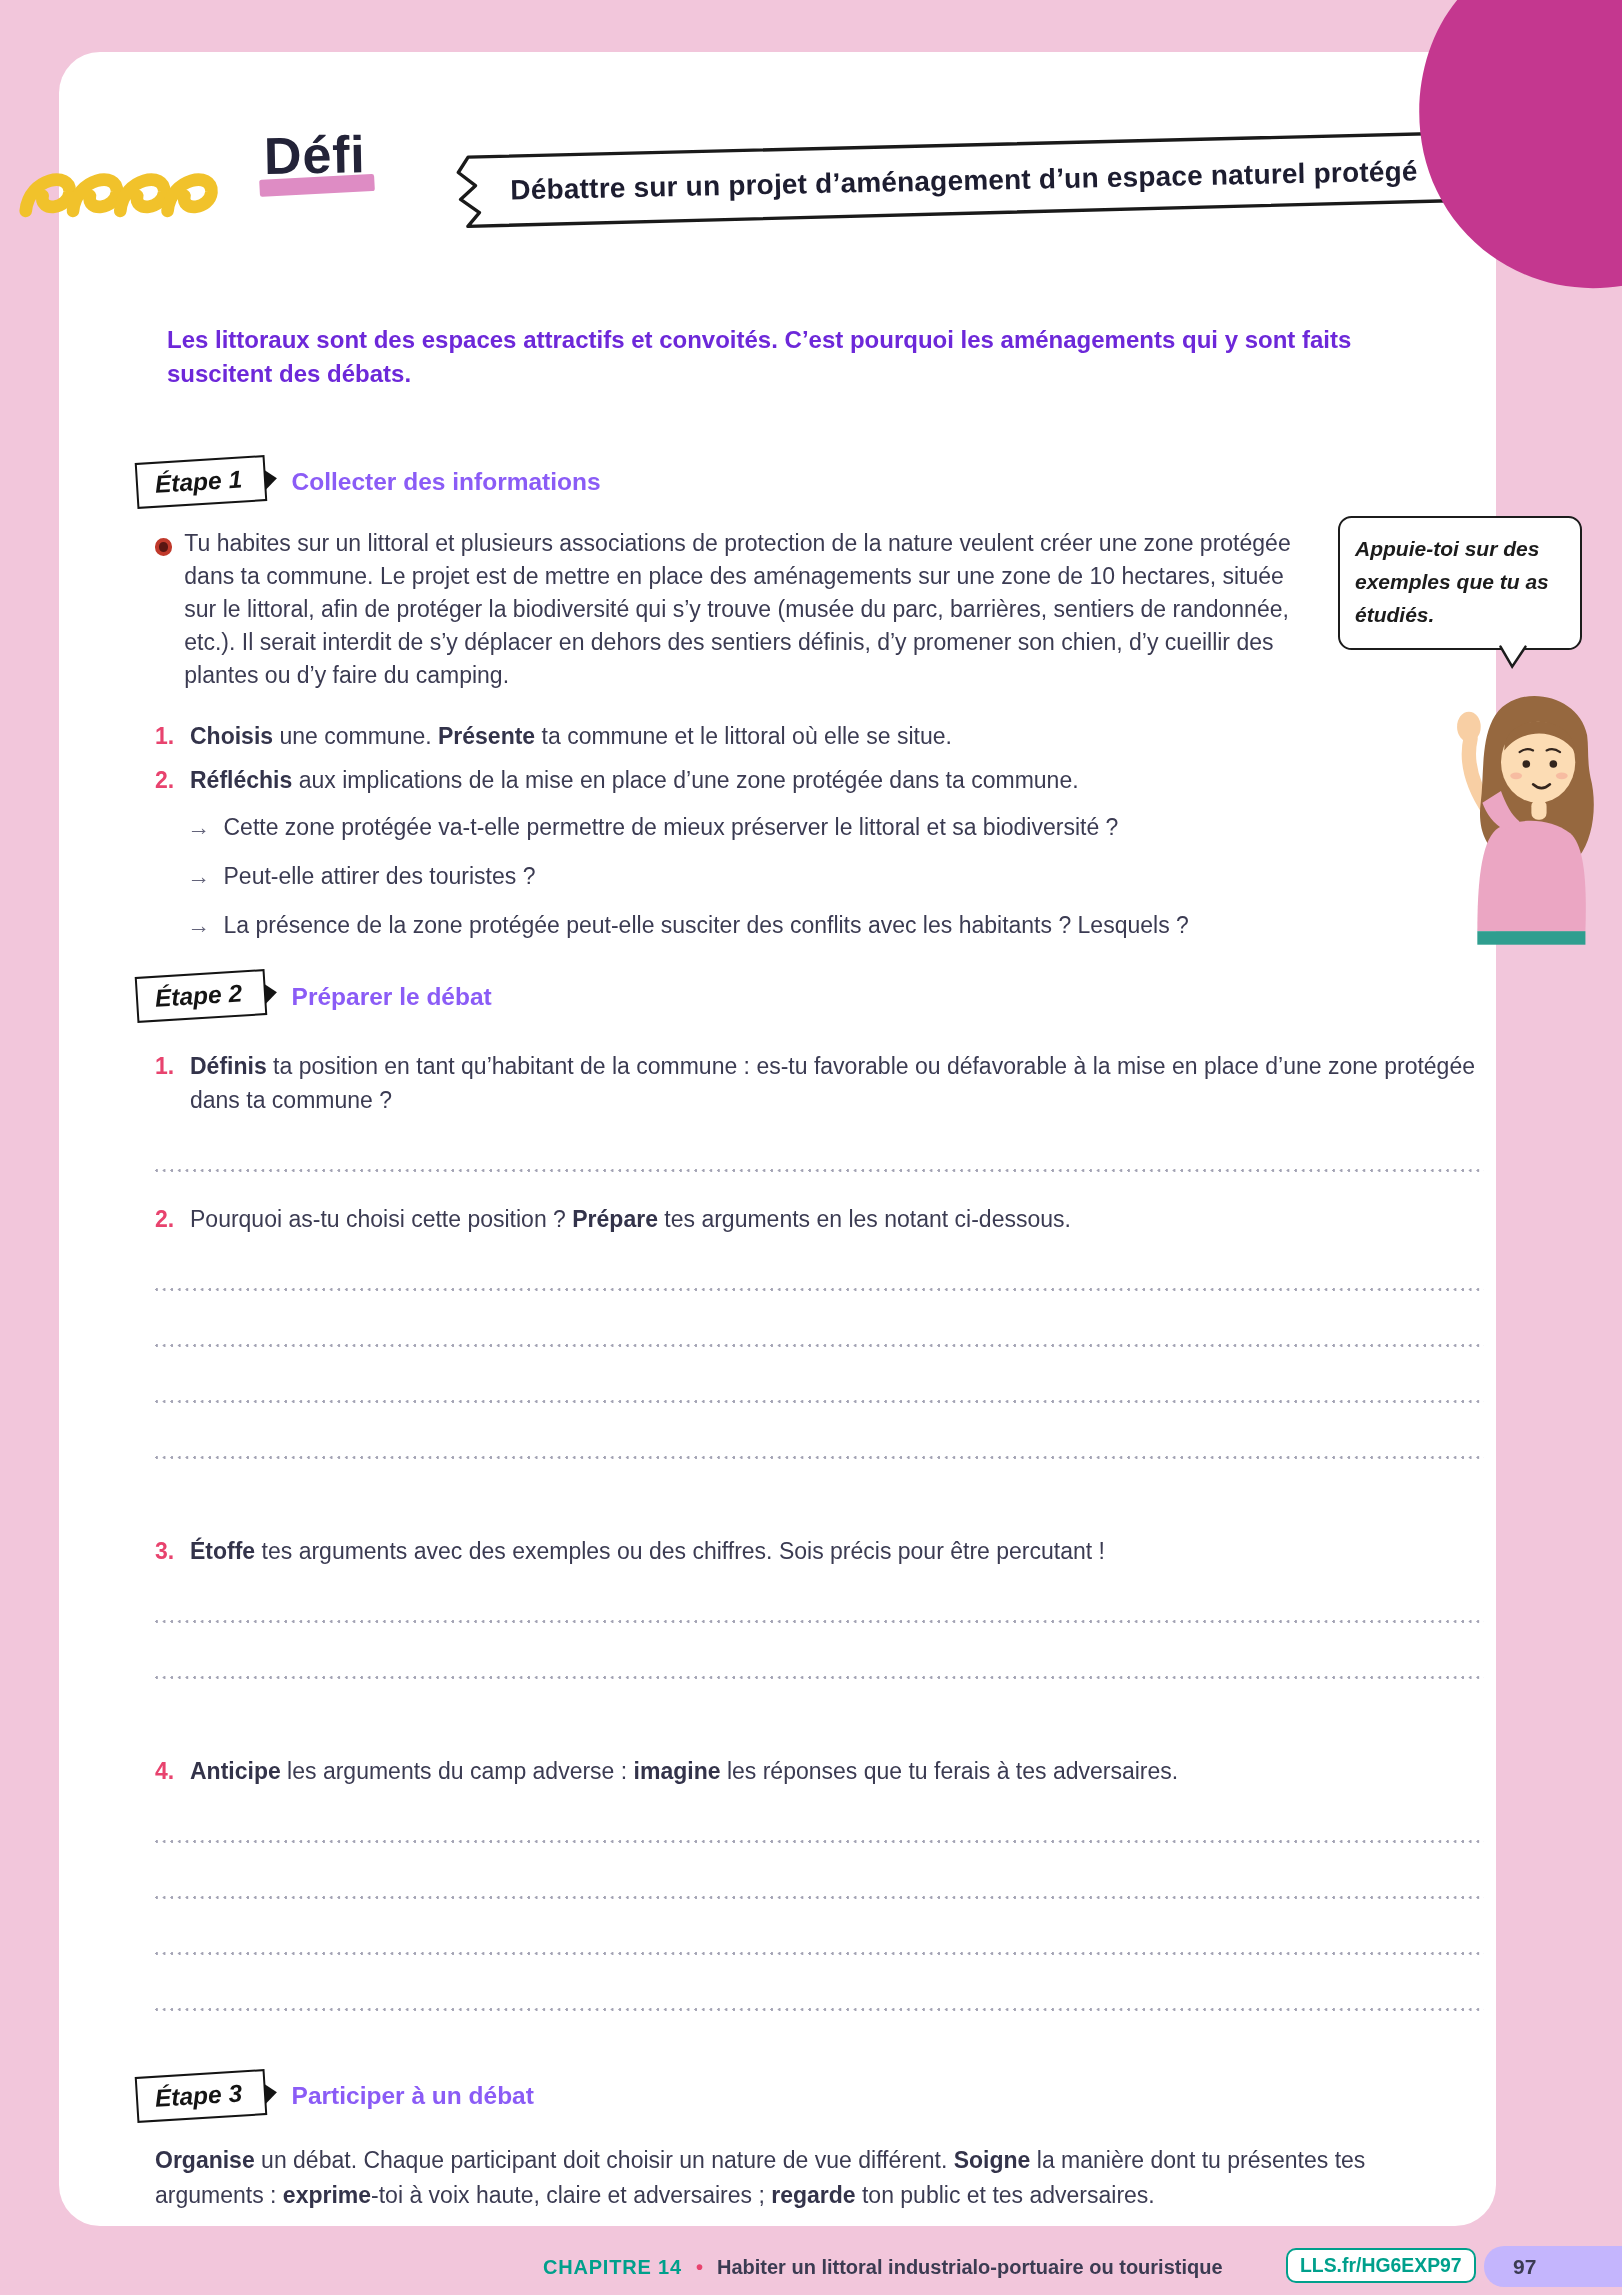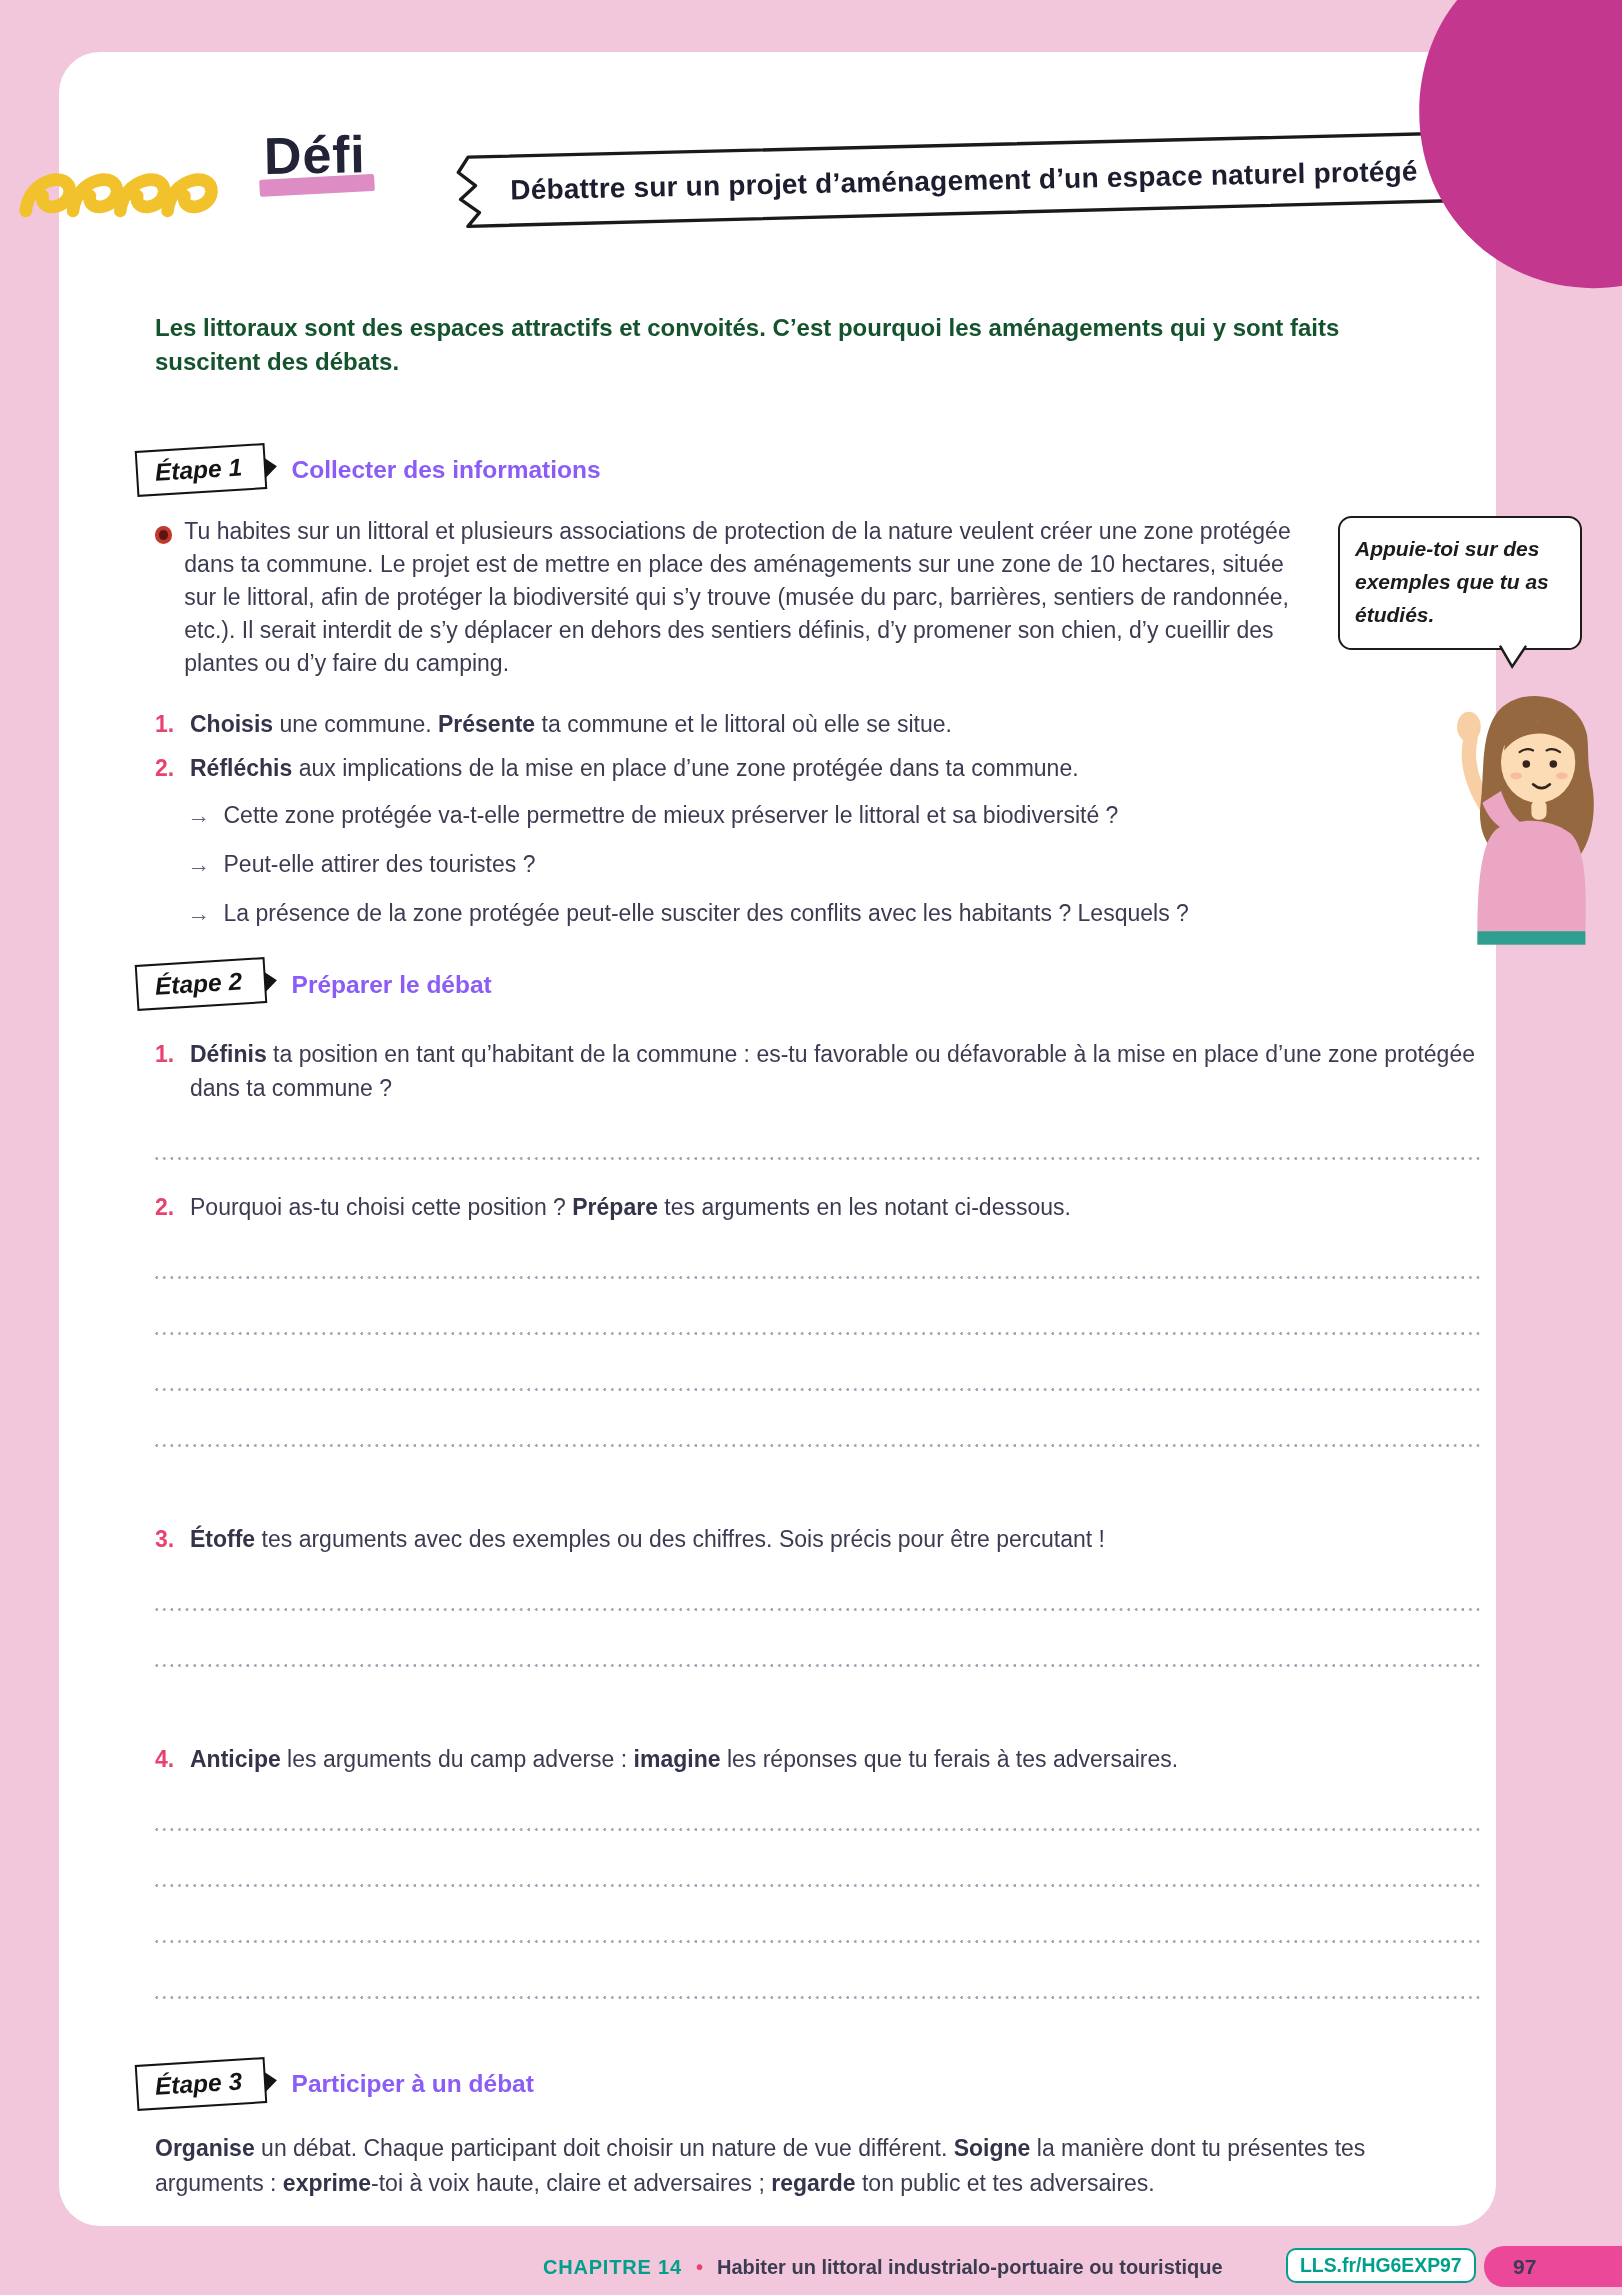--- a/index.html
+++ b/index.html
@@ -32,21 +32,21 @@
     transform:rotate(-1.2deg);
   }
   .banner svg{position:absolute;inset:0;}
   .banner-text{
     position:absolute;inset:0;display:flex;align-items:center;justify-content:center;
     padding:0 41px;font-size:28px;font-weight:700;color:#1d1d30;letter-spacing:0.2px;
   }
   
   .content{position:absolute;left:96px;top:0;width:1329px;padding-top:259px;}
   .intro{
-    margin:0;max-width:1200px;font-size:24px;line-height:34px;font-weight:700;color:#14532d;
+    margin:12px;max-width:1200px;font-size:24px;line-height:34px;font-weight:700;color:#6d28d9;
   }
   .etape-row{display:flex;align-items:center;gap:25px;margin-top:68px;}
   .etape-row.er2{margin-top:29px;}
   .etape-row.er3{margin-top:61px;}
   .etape-tag{
     position:relative;background:#fff;border:2.5px solid #141414;
     padding:6.8px 22px 7.6px 17px;transform:rotate(-3.5deg);
     font-size:24.5px;font-weight:700;font-style:italic;color:#141414;
     margin-left:-18.6px;
   }
@@ -96,21 +96,21 @@
   .footer{position:absolute;left:0;top:2246px;width:1623px;height:49px;z-index:5;}
   .footer-line{position:absolute;left:543px;top:10px;font-size:20px;white-space:nowrap;}
   .chap{color:#00a08c;font-weight:800;letter-spacing:0.8px;text-align:center;}
   .sep{color:#e8436e;font-weight:800;margin:0 8.5px;}
   .ftitle{color:#3b3b52;font-weight:600;}
   .badge{
     position:absolute;left:1286px;top:1.7px;background:#fff;border:2.5px solid #00a08c;
     border-radius:10px;padding:4.2px 12px;color:#00a08c;font-weight:800;font-size:19.4px;
   }
   .page-pill{
-    position:absolute;right:0;top:0;width:139px;height:41px;background:#ec4899;
+    position:absolute;right:0;top:0;width:139px;height:41px;background:#c4b5fd;
     border-radius:20px 0 0 20px;display:flex;align-items:center;
     padding-left:29px;box-sizing:border-box;
     font-size:21px;font-weight:700;color:#3b3b52;
   }
 </style>
 </head>
 <body>
 
 <div class="page">
 

